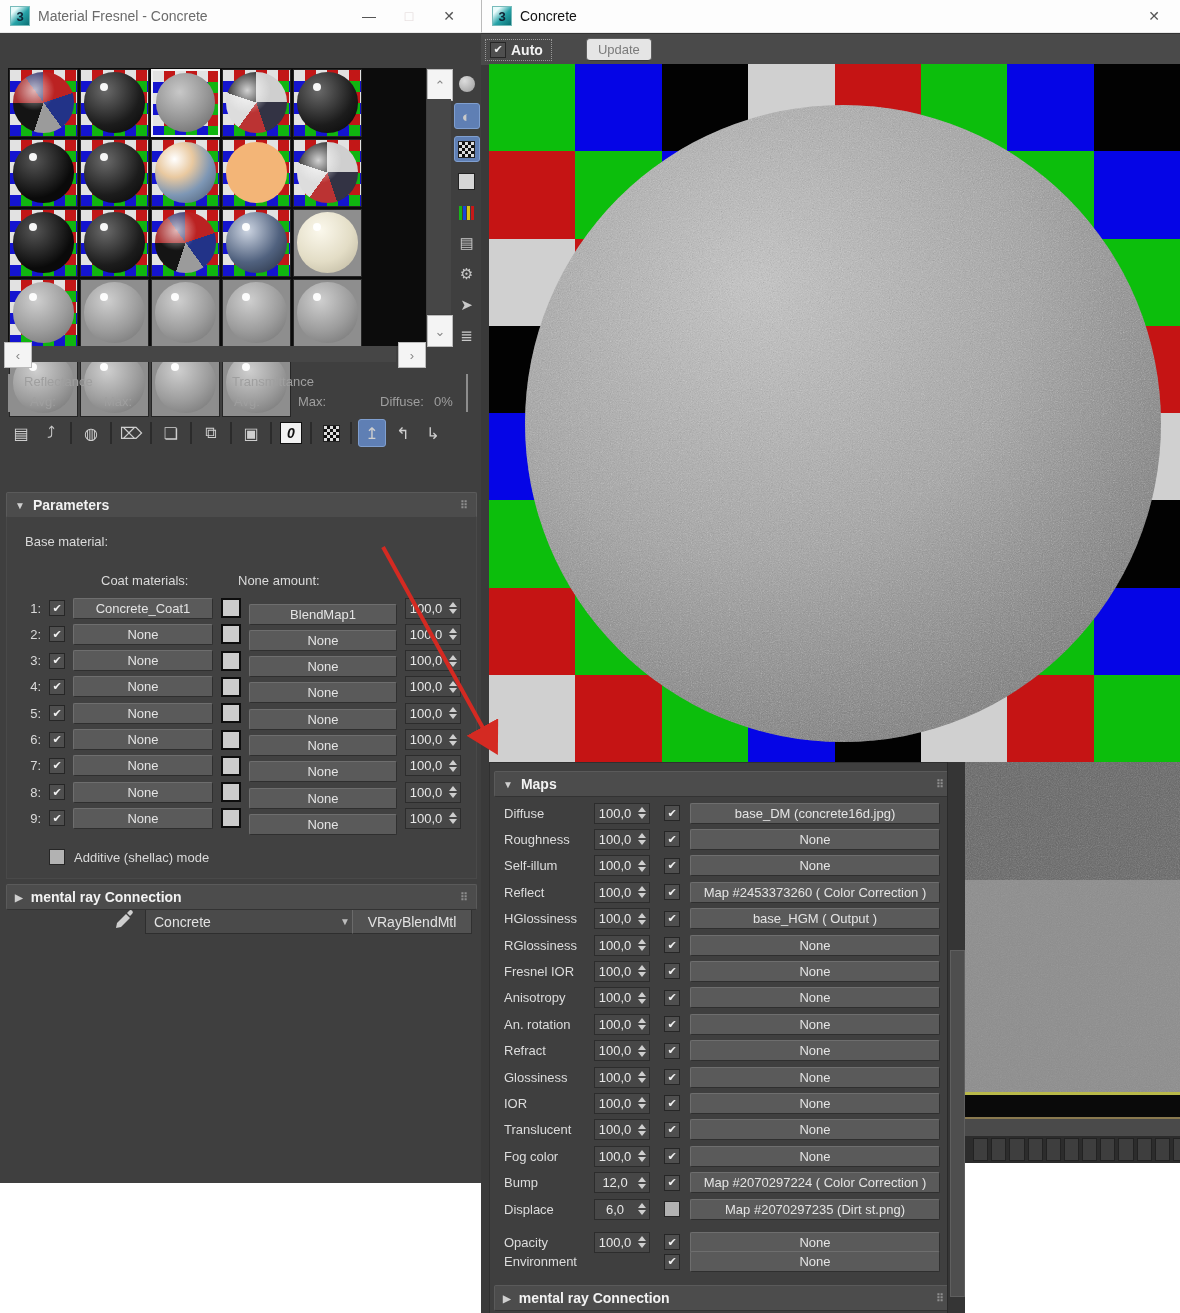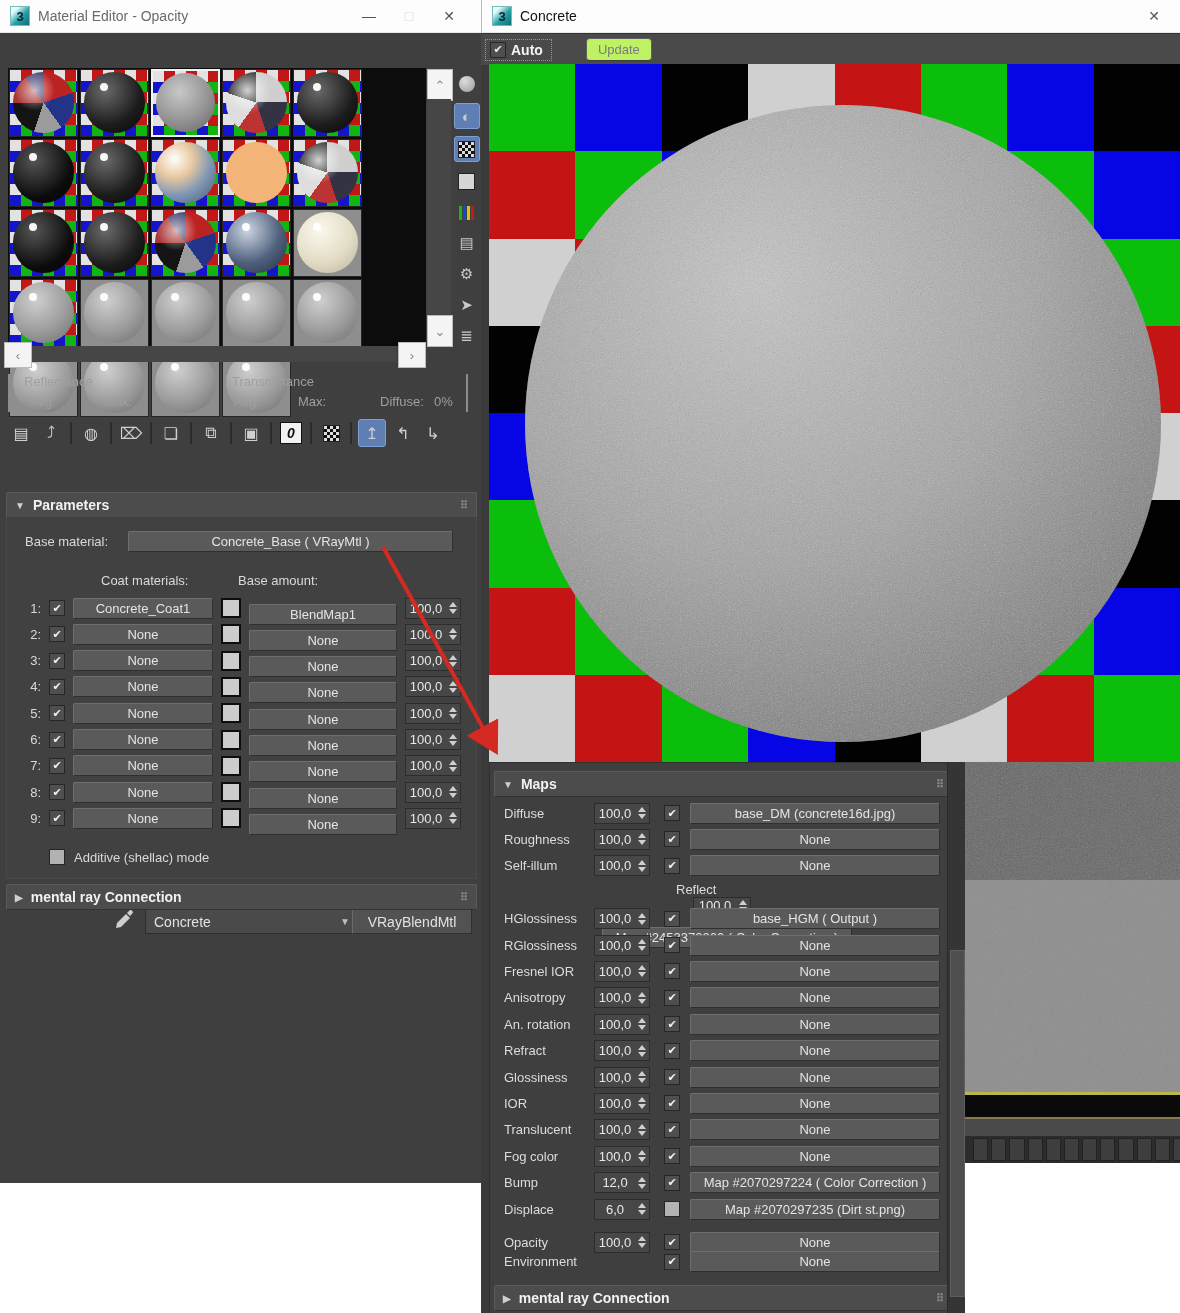--- a/index.html
+++ b/index.html
@@ -95,21 +95,21 @@
   .coat-row .idx{width:16px;text-align:right;}
   .coat-row .coat-btn{width:138px;height:19px;}
   .coat-row .blend-btn{width:146px;height:19px;margin-top:12px;}
   .coat-row .spin{width:54px;height:19px;}
 
   
   #right-window{left:481px;top:0;width:699px;height:762px;background:#3a3a3a;}
   #rw-toolbar{position:absolute;left:0;top:33px;width:699px;height:31px;background:#4a4a4a;display:flex;align-items:center;border-top:1px solid #333;}
   #auto-wrap{display:flex;align-items:center;gap:5px;border:1px dotted #9a9a9a;padding:2px 8px 2px 4px;margin-left:4px;}
   #auto-label{color:#f2f2f2;font-weight:bold;font-size:14px;}
-  #update-btn{margin-left:34px;width:64px;height:21px;background:#bef264;border:1px solid #5f5f5f;border-bottom-color:#3a3a3a;
+  #update-btn{margin-left:34px;width:64px;height:21px;background:#e5e5e5;border:1px solid #5f5f5f;border-bottom-color:#3a3a3a;
      color:#7b7b7b;font-size:13px;display:flex;align-items:center;justify-content:center;border-radius:4px;}
   #preview{position:absolute;left:8px;top:64px;width:691px;height:698px;overflow:hidden;}
   #checker{position:absolute;inset:0;display:flex;flex-wrap:wrap;}
   .tile{width:86.375px;height:87.25px;}
   #big-sphere{position:absolute;left:36px;top:41px;width:636px;height:637px;border-radius:50%;overflow:hidden;
      background:radial-gradient(circle at 36% 28%,#c6c6c6,#a3a3a3 45%,#7d7d7d 75%,#676767);}
   #big-sphere svg, .noise-svg{position:absolute;inset:0;width:100%;height:100%;}
 
   
   #maps-frame{left:481px;top:762px;width:466px;height:551px;background:#3a3a3a;}
@@ -129,21 +129,21 @@
   #viewport-strip{left:965px;top:762px;width:215px;height:551px;background:#fff;overflow:hidden;}
   .vband{position:absolute;left:0;width:215px;}
   #red-arrow{left:0;top:0;width:1180px;height:1313px;pointer-events:none;z-index:50;}
 </style>
 </head>
 <body>
 
 <div class="abs" id="left-window">
   <div class="titlebar">
     <div class="app-icon">3</div>
-    <div class="lw-title">Material Editor - Opacity</div>
+    <div class="lw-title">Material Fresnel - Concrete</div>
     <div class="win-btn">—</div>
     <div class="win-btn pale">□</div>
     <div class="win-btn" style="margin-right:12px">✕</div>
   </div>
 
   <div class="abs" id="slots-grid">
       <div class="slot checkerbg">
         <div class="ball multicolor"></div>
       </div>
       <div class="slot checkerbg">
@@ -336,23 +336,22 @@
     <div class="abs" id="mtl-type-btn">VRayBlendMtl</div>
   </div>
 
   <div class="abs rollout-hd" id="params-hd">
     <span class="arr">▼</span>
     <span>Parameters</span>
     <span class="grip">⠿</span>
   </div>
   <div class="abs" id="params-body">
     <span class="abs" style="left:18px;top:17px;font-size:13px;color:#dadada">Base material:</span>
-    <div class="abs field-btn" style="left:121px;top:14px;width:323px;height:19px">Concrete_Base  ( VRayMtl )</div>
     <span class="abs" style="left:94px;top:56px;font-size:13px;color:#dadada">Coat materials:</span>
-    <span class="abs" style="left:231px;top:56px;font-size:13px;color:#dadada">Base amount:</span>
+    <span class="abs" style="left:231px;top:56px;font-size:13px;color:#dadada">None amount:</span>
     <div id="coat-rows">
         <div class="coat-row" style="top: 81px;">
           <span class="idx">1:</span>
           <span class="cb">✔</span>
           <div class="field-btn coat-btn">Concrete_Coat1</div>
           <span class="swatch"></span>
           <div class="field-btn blend-btn">BlendMap1</div>
           <div class="spin">
             <span class="v">100,0</span>
             <span class="arrows">
@@ -617,21 +616,21 @@
           <div class="spin">
             <span class="v">100,0</span>
             <span class="arrows">
               <i class="up"></i>
               <i class="dn"></i>
             </span>
           </div>
           <span class="cb">✔</span>
           <div class="field-btn map-btn">None</div>
         </div>
-        <div class="map-row" style="top: 119.2px; flex-direction: column;">
+        <div class="map-row" style="top: 119.2px;">
           <span class="lbl">Reflect</span>
           <div class="spin">
             <span class="v">100,0</span>
             <span class="arrows">
               <i class="up"></i>
               <i class="dn"></i>
             </span>
           </div>
           <span class="cb">✔</span>
           <div class="field-btn map-btn">Map #2453373260  ( Color Correction )</div>

